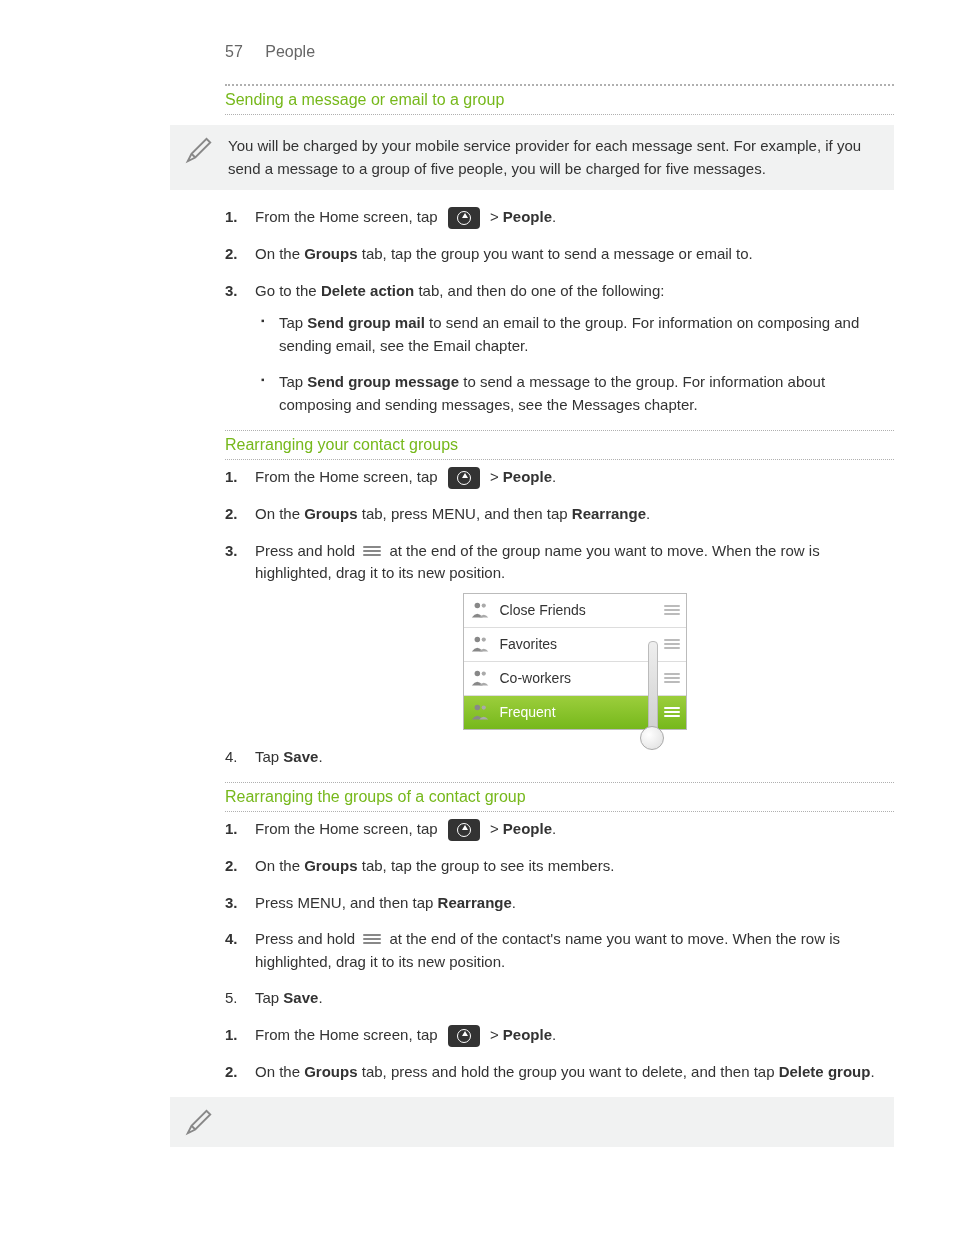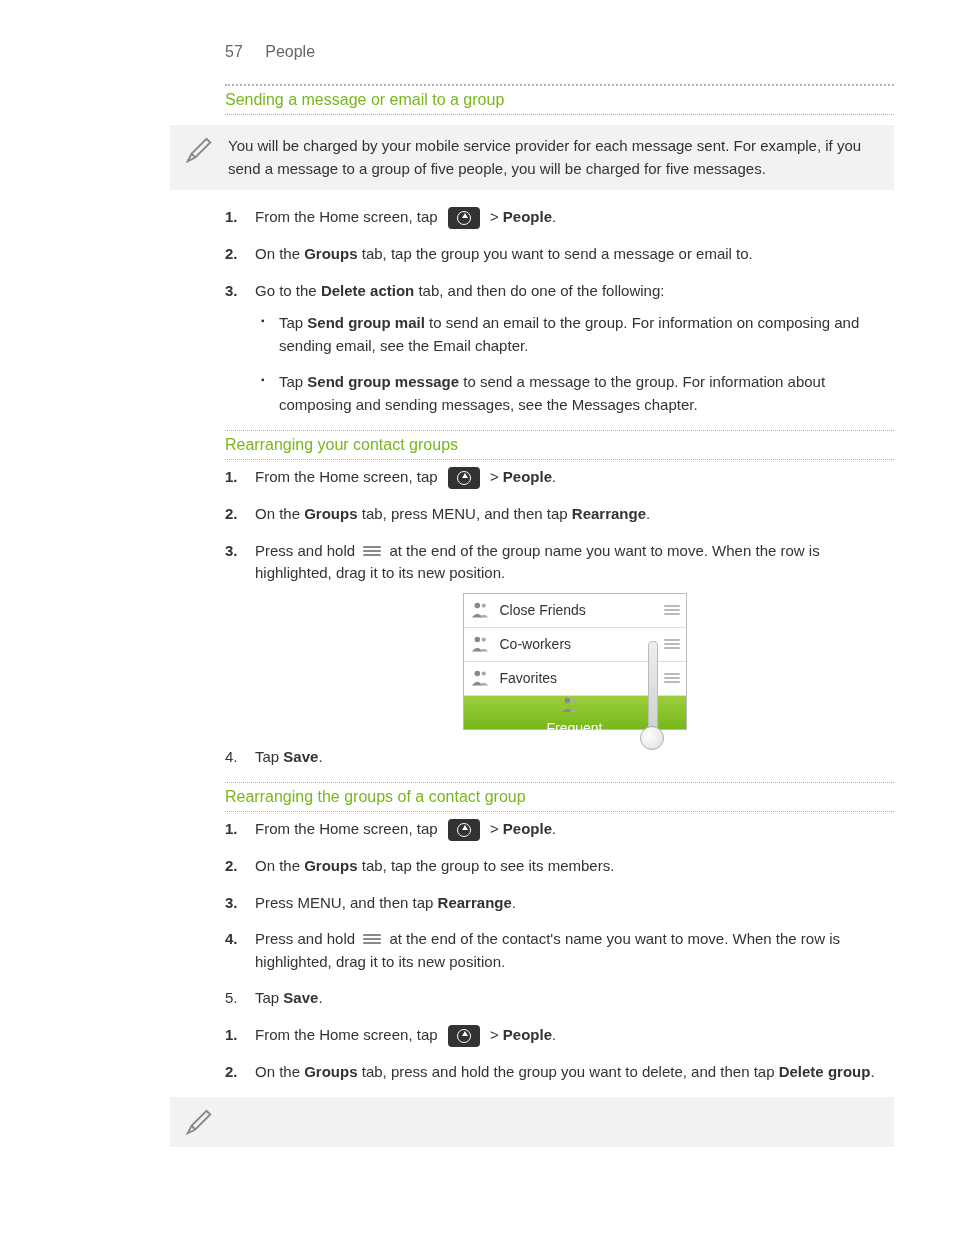--- a/index.html
+++ b/index.html
@@ -152,21 +152,21 @@
     background: #fff;
   }
   .group-row {
     display: flex;
     align-items: center;
     height: 33px;
     border-bottom: 1px solid #ddd;
     padding: 0 6px;
     position: relative;
   }
-  .group-row:last-child { border-bottom: none; flex-direction: column; }
+  .group-row:last-child { border-bottom: none; }
   .group-row.selected {
     background: linear-gradient(#9cce3c, #76b81b);
     color: #fff;
   }
   .group-icon {
     width: 22px; height: 18px;
     flex: 0 0 22px;
     margin-right: 8px;
     position: relative;
   }
@@ -282,46 +282,46 @@
                   <path d="M10 18 Q15 12 20 18" fill="#aaa"></path>
                 </svg>
               </span>
             <span class="group-label">Close Friends</span>
             <span class="row-drag">
                 <span></span>
                 <span></span>
                 <span></span>
               </span>
           </div>
+          <div class="group-row" style="position:relative">
+            <span class="group-icon">
+                <svg viewBox="0 0 24 18">
+                  <circle cx="8" cy="5" r="3" fill="#888"></circle>
+                  <circle cx="15" cy="5" r="2.3" fill="#aaa"></circle>
+                  <path d="M2 18 Q8 10 14 18" fill="#888"></path>
+                  <path d="M10 18 Q15 12 20 18" fill="#aaa"></path>
+                </svg>
+              </span>
+            <span class="group-label">Favorites</span>
+            <span class="row-drag">
+                <span></span>
+                <span></span>
+                <span></span>
+              </span>
+          </div>
           <div class="group-row">
             <span class="group-icon">
                 <svg viewBox="0 0 24 18">
                   <circle cx="8" cy="5" r="3" fill="#888"></circle>
                   <circle cx="15" cy="5" r="2.3" fill="#aaa"></circle>
                   <path d="M2 18 Q8 10 14 18" fill="#888"></path>
                   <path d="M10 18 Q15 12 20 18" fill="#aaa"></path>
                 </svg>
               </span>
             <span class="group-label">Co-workers</span>
-            <span class="row-drag">
-                <span></span>
-                <span></span>
-                <span></span>
-              </span>
-          </div>
-          <div class="group-row" style="position:relative">
-            <span class="group-icon">
-                <svg viewBox="0 0 24 18">
-                  <circle cx="8" cy="5" r="3" fill="#888"></circle>
-                  <circle cx="15" cy="5" r="2.3" fill="#aaa"></circle>
-                  <path d="M2 18 Q8 10 14 18" fill="#888"></path>
-                  <path d="M10 18 Q15 12 20 18" fill="#aaa"></path>
-                </svg>
-              </span>
-            <span class="group-label">Favorites</span>
             <span class="row-drag">
                 <span></span>
                 <span></span>
                 <span></span>
               </span>
           </div>
           <div class="group-row selected" style="position:relative">
             <span class="group-icon">
                 <svg viewBox="0 0 24 18">
                   <circle cx="8" cy="5" r="3" fill="#888"></circle>

